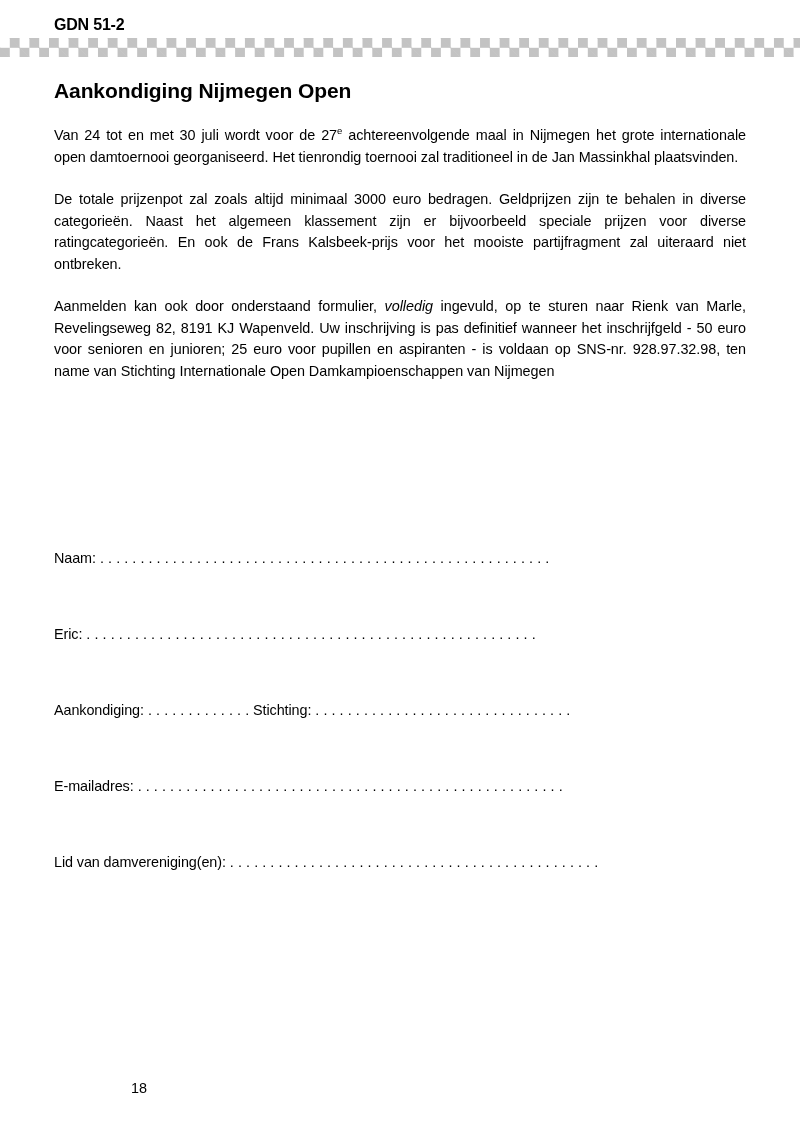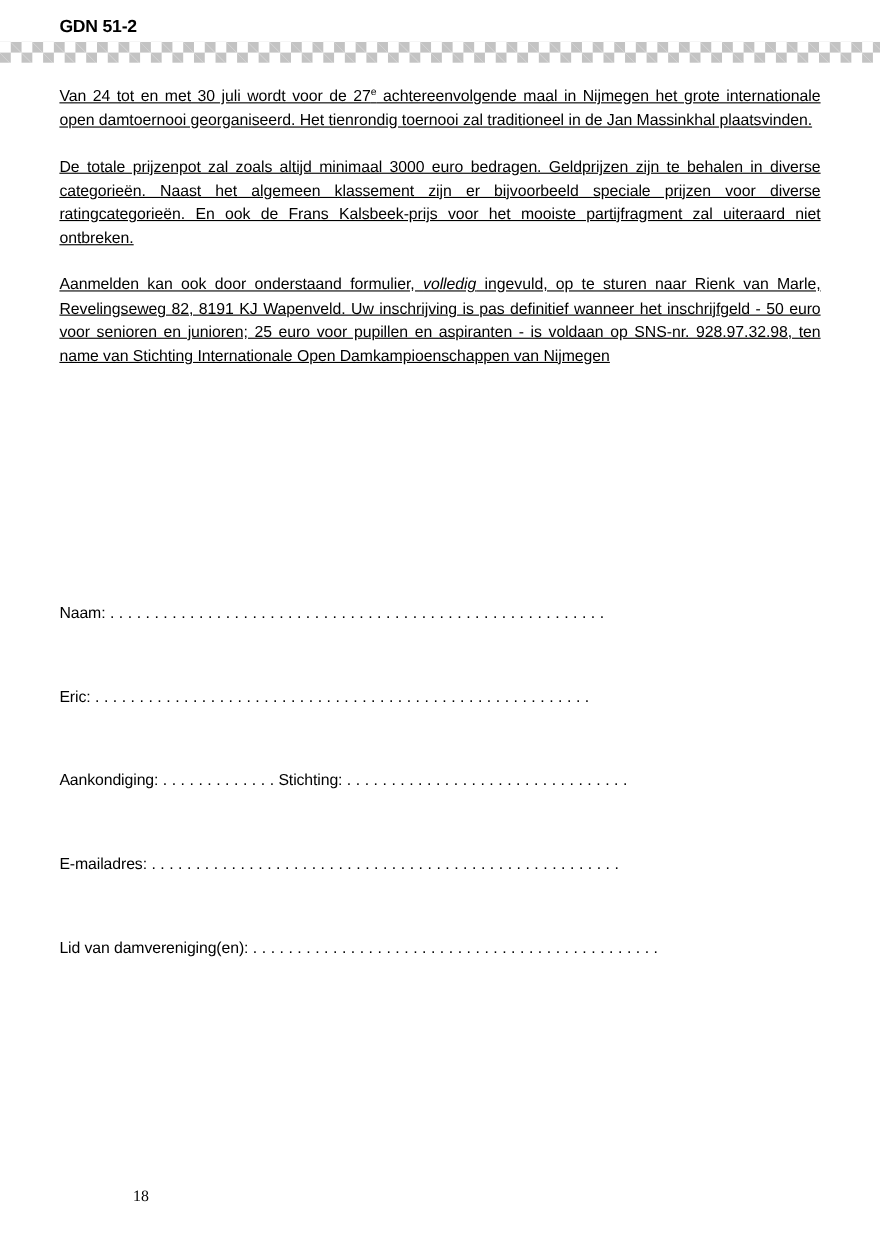--- a/index.html
+++ b/index.html
@@ -63,21 +63,20 @@
     margin: 0 0 22px 0;
     line-height: 1.2;
   }
   p.para {
     font-size: 14.4px;
     line-height: 21.5px;
     margin: 0 0 21px 0;
     text-align: justify;
     letter-spacing: -0.05px;
     word-spacing: 0px;
-    text-decoration: underline;
   }
   p.para:last-of-type {
     margin-bottom: 0;
   }
   sup.ord {
     font-size: 9.5px;
     vertical-align: super;
     line-height: 0;
   }
   em.it {
@@ -101,39 +100,39 @@
   .form-row .flabel {
     letter-spacing: -0.1px;
   }
   .form-row .dots {
     letter-spacing: 0.05px;
   }
 
   
   .page-number {
     position: absolute;
-    left: 121px;
+    left: 131px;
     top: 1079px;
     font-size: 14.4px;
     line-height: 18px;
-    font-family: Liberation Serif, serif;
   }
 </style>
 </head>
 <body>
 
 <div class="page">
 
   <div class="header-block">
     <div class="header-title">GDN 51-2</div>
     <div class="checker-bar"></div>
   </div>
 
   <div class="content">
 
+    <h1 class="doc-title">Aankondiging Nijmegen Open</h1>
 
     <p class="para"><span>Van 24 tot en met 30 juli wordt voor de 27</span><sup class="ord">e</sup><span> achtereenvolgende maal in Nijmegen het grote internationale open damtoernooi georganiseerd. Het tienrondig toernooi zal traditioneel in de Jan Massinkhal plaatsvinden.</span></p>
 
     <p class="para">De totale prijzenpot zal zoals altijd minimaal 3000 euro bedragen. Geldprijzen zijn te behalen in diverse categorieën. Naast het algemeen klassement zijn er bijvoorbeeld speciale prijzen voor diverse ratingcategorieën. En ook de Frans Kalsbeek-prijs voor het mooiste partijfragment zal uiteraard niet ontbreken.</p>
 
 
     <p class="para"><span>Aanmelden kan ook door onderstaand formulier, </span><em class="it">volledig</em><span> ingevuld, op te sturen naar Rienk van Marle, Revelingseweg 82, 8191 KJ Wapenveld. Uw inschrijving is pas definitief wanneer het inschrijfgeld - 50 euro voor senioren en junioren; 25 euro voor pupillen en aspiranten - is voldaan op SNS-nr. 928.97.32.98, ten name van Stichting Internationale Open Damkampioenschappen van Nijmegen</span></p>
 
   </div>
 

